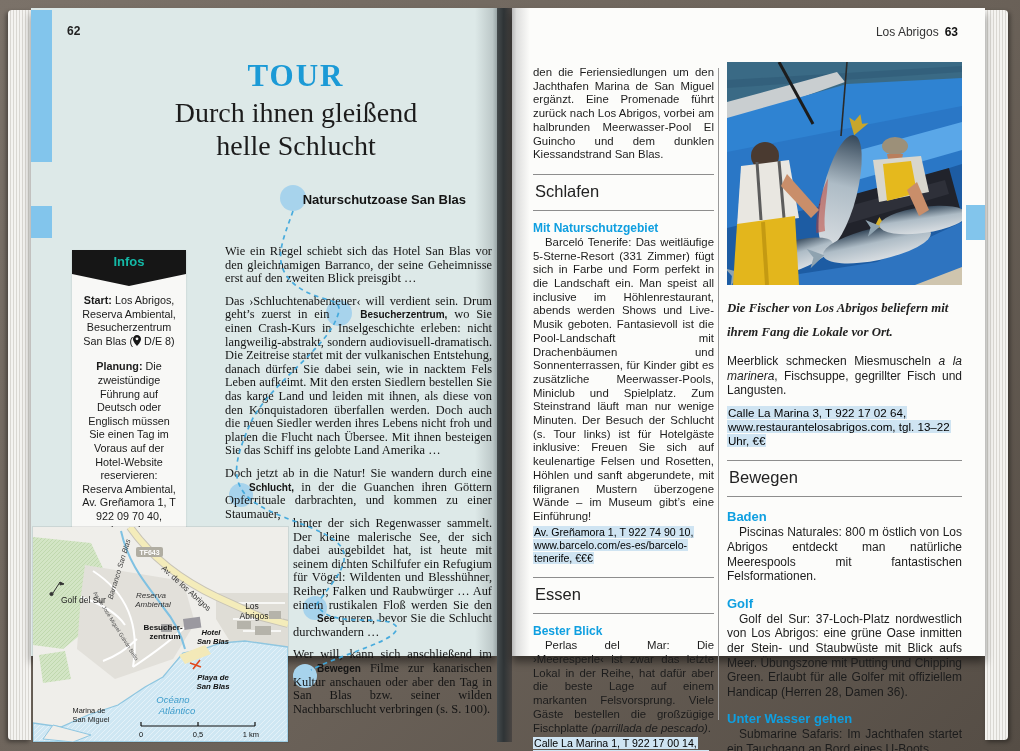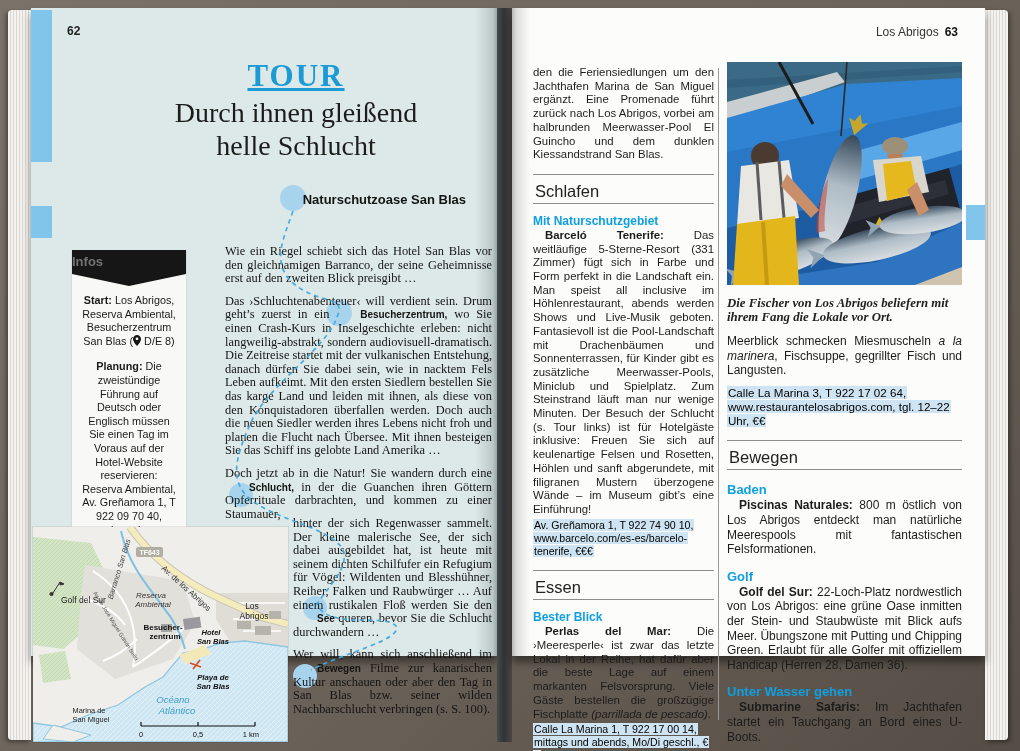--- a/index.html
+++ b/index.html
@@ -24,26 +24,26 @@
     background:linear-gradient(270deg,rgba(0,0,0,0) 0%,rgba(40,40,45,.14) 75%,rgba(30,30,35,.30) 100%);pointer-events:none;}
   .gutter{position:absolute;top:8px;left:497px;width:15px;height:734px;
     background:linear-gradient(90deg,#454b4d 0%,#2f3436 45%,#4a4542 100%);}
 
   
   .pagenum-left{position:absolute;left:36px;top:16px;font-size:12px;font-weight:bold;color:#222;}
   .tab{position:absolute;left:0;width:21px;background:#82c5ec;}
   .tab.t1{top:2px;height:152px;}
   .tab.t2{top:198px;height:32px;}
   .headblock{position:absolute;left:95px;top:50px;width:340px;text-align:center;}
-  .kicker{font-family:"Liberation Serif",serif;font-weight:bold;font-size:31px;letter-spacing:2px;color:#1b9ad6;text-decoration:underline;}
+  .kicker{font-family:"Liberation Serif",serif;font-weight:bold;font-size:31px;letter-spacing:2px;color:#1b9ad6;}
   .ptitle{font-family:"Liberation Serif",serif;font-size:28px;line-height:33px;color:#1c1c1c;margin-top:2px;}
   .psub{position:absolute;left:95px;top:184px;width:340px;text-align:right;font-size:13px;font-weight:bold;color:#141414;}
   
   .infos{position:absolute;left:41px;top:242px;width:114px;background:#f8f8f6;box-shadow:0 1px 2px rgba(0,0,0,.15);}
-  .infos-head{position:relative;background:#161616;height:24px;color:#737373;
+  .infos-head{position:relative;background:#161616;height:24px;color:#14b8a6;text-align:center;
     font-size:13px;font-weight:bold;line-height:23px;}
   .infos-head::after{content:"";position:absolute;left:0;top:24px;width:0;height:0;
     border-left:57px solid transparent;border-right:57px solid transparent;border-top:12px solid #161616;}
   .infos-body{padding:20px 7px 12px 7px;text-align:center;font-size:10.8px;line-height:13.6px;color:#1a1a1a;}
   .infos-body p{margin:0 0 12px 0;}
   .infos-body p:last-child{margin:0;}
   .pin{display:inline-block;vertical-align:-1px;}
   
   .lbody{font-family:"Liberation Serif",serif;font-size:12.4px;line-height:13.6px;
     color:#141414;text-align:justify;hyphens:auto;}
@@ -63,32 +63,32 @@
   
   .pagehead-right{position:absolute;top:17px;right:27px;font-size:12px;color:#333;}
   .pagehead-right b{color:#111;margin-left:6px;}
   .rtab{position:absolute;right:0;top:197px;width:19px;height:35px;background:#82c5ec;}
   .col1{position:absolute;left:21px;top:58px;width:181px;}
   .colrule{position:absolute;left:206px;top:60px;width:1px;height:652px;background:#9a9a9a;}
   .col2{position:absolute;left:215px;top:54px;width:235px;}
   .rbody{font-size:11.4px;line-height:13.7px;color:#1c1c1c;text-align:justify;hyphens:auto;}
   .col2 .rbody{font-size:12px;line-height:14.6px;}
   .sechead{border-top:1px solid #8d8d8d;border-bottom:1px solid #8d8d8d;
-    font-size:16.5px;color:#222;padding:7px 0 2px 2px;margin:12px 0 9px 0;}
+    font-size:16.5px;color:#222;padding:7px 0 9px 2px;margin:12px 0 9px 0;}
   .subhead{color:#0f9fe0;font-weight:bold;font-size:12px;margin:10px 0 1px 0;}
   .col2 .subhead{font-size:13px;margin-top:12px;}
   .entry{margin:0;}
-  .entry .nm{font-weight:bold;padding-left:12px;}
+  .entry .nm{font-weight:normal;padding-left:12px;}
   .entry .i{font-style:italic;}
   .contact{font-size:10.6px;line-height:13.2px;margin-top:2px;text-align:left;}
   .col2 .contact{font-size:11.6px;line-height:14.2px;}
   .hl{background:#cfe4f2;box-decoration-break:clone;-webkit-box-decoration-break:clone;padding:0 1px;}
   .photo{width:235px;height:223px;display:block;}
   .caption{font-family:"Liberation Serif",serif;font-style:italic;font-weight:bold;
-    font-size:12.8px;line-height:14px;color:#222;margin:11px 0 10px 0;text-align:left;}
+    font-size:12.8px;line-height:24px;color:#222;margin:11px 0 10px 0;text-align:left;}
   .mb8{margin-bottom:8px;}
 </style>
 </head>
 <body>
 
 <div class="book">
   <div class="edge left"></div>
   <div class="edge right"></div>
 
   <div class="page page-left">
@@ -307,27 +307,27 @@
           <path d="M156 102l28-3 6 32-30 8Z" fill="#e5b91d"></path>
           <path d="M190 120l12 28-10 6-12-26Z" fill="#c98e6a"></path>
         </g>
 
         <path d="M188 223l47-18v18Z" fill="#cfc5ae"></path>
       </svg>
 
       <p class="caption">Die Fischer von Los Abrigos beliefern mit ihrem Fang die Lokale vor Ort.</p>
 
       <p class="rbody entry mb8"><span>Meerblick schmecken Miesmuscheln </span><span class="i">a la marinera</span><span>, Fischsuppe, gegrillter Fisch und Langusten.</span></p>
-      <div class="contact"><span class="hl">Calle La Marina 3, T 922 17 02 64, www.restaurantelosabrigos.com, tgl. 12–22 Uhr, €€</span></div>
+      <div class="contact"><span class="hl">Calle La Marina 3, T 922 17 02 64, www.restaurantelosabrigos.com, tgl. 13–22 Uhr, €€</span></div>
 
       <div class="sechead">Bewegen</div>
 
       <div class="subhead">Baden</div>
       <p class="rbody entry"><span class="nm">Piscinas Naturales:</span><span><span> 800 m östlich von Los Abrigos entdeckt man natürliche Meerespools mit fantastischen Felsformationen.</span></span></p>
 
       <div class="subhead">Golf</div>
-      <p class="rbody entry"><span class="nm">Golf del Sur:</span><span><span> 22-Loch-Platz nordwestlich von Los Abrigos: eine grüne Oase inmitten der Stein- und Staubwüste mit Blick aufs Meer. Übungszone mit Putting und Chipping Green. Erlaubt für alle Golfer mit offiziellem Handicap (Herren 28, Damen 36).</span></span></p>
+      <p class="rbody entry"><span class="nm">Golf del Sur:</span><span><span> 37-Loch-Platz nordwestlich von Los Abrigos: eine grüne Oase inmitten der Stein- und Staubwüste mit Blick aufs Meer. Übungszone mit Putting und Chipping Green. Erlaubt für alle Golfer mit offiziellem Handicap (Herren 28, Damen 36).</span></span></p>
 
       <div class="subhead">Unter Wasser gehen</div>
       <p class="rbody entry"><span class="nm">Submarine Safaris:</span><span><span> Im Jachthafen startet ein Tauchgang an Bord eines U-Boots.</span></span></p>
     </div>
   </div>
 </div>
 
 </body></html>

